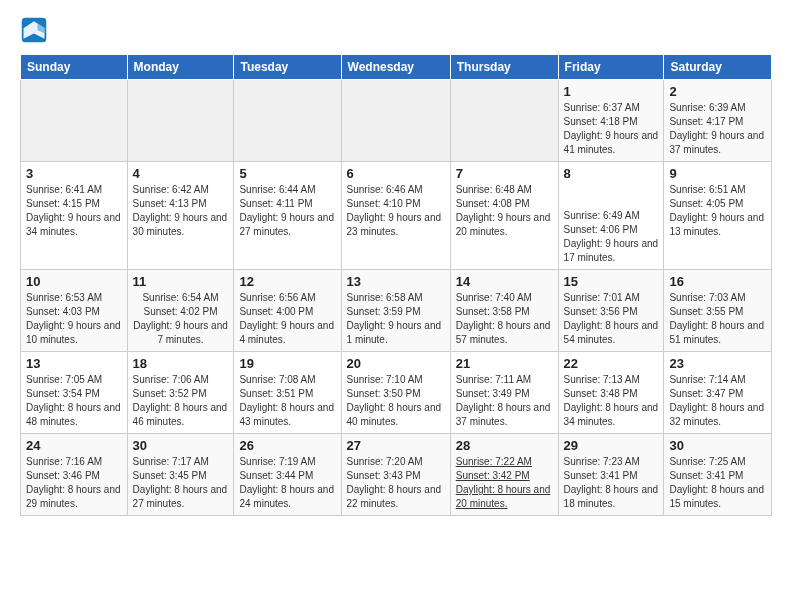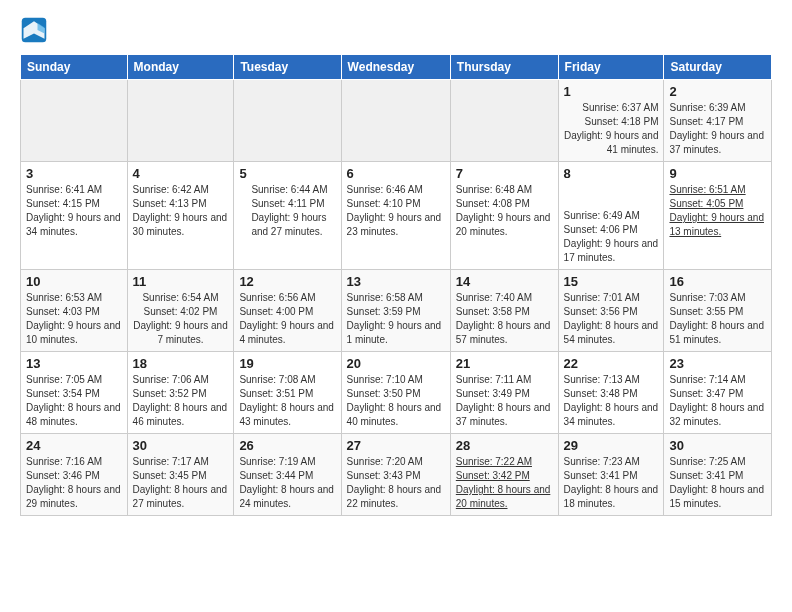--- a/index.html
+++ b/index.html
@@ -131,21 +131,21 @@
     </thead>
     <tbody id="calendar-body">
         <tr>
           <td class="empty"></td>
           <td class="empty"></td>
           <td class="empty"></td>
           <td class="empty"></td>
           <td class="empty"></td>
           <td>
             <span class="day-number">1</span>
-            <div class="day-info" style="white-space: pre-line; text-align: right;">Sunrise: 6:37 AM
+            <div class="day-info" style="white-space: pre-line;">Sunrise: 6:37 AM
 Sunset: 4:18 PM
 Daylight: 9 hours and 41 minutes.</div>
           </td>
           <td>
             <span class="day-number">2</span>
             <div class="day-info" style="white-space: pre-line;">Sunrise: 6:39 AM
 Sunset: 4:17 PM
 Daylight: 9 hours and 37 minutes.</div>
           </td>
         </tr>
@@ -157,21 +157,21 @@
 Daylight: 9 hours and 34 minutes.</div>
           </td>
           <td>
             <span class="day-number">4</span>
             <div class="day-info" style="white-space: pre-line;">Sunrise: 6:42 AM
 Sunset: 4:13 PM
 Daylight: 9 hours and 30 minutes.</div>
           </td>
           <td>
             <span class="day-number">5</span>
-            <div class="day-info" style="white-space: pre-line; margin-left: 12px;">Sunrise: 6:44 AM
+            <div class="day-info" style="white-space: pre-line;">Sunrise: 6:44 AM
 Sunset: 4:11 PM
 Daylight: 9 hours and 27 minutes.</div>
           </td>
           <td>
             <span class="day-number">6</span>
             <div class="day-info" style="white-space: pre-line;">Sunrise: 6:46 AM
 Sunset: 4:10 PM
 Daylight: 9 hours and 23 minutes.</div>
           </td>
           <td>
@@ -181,21 +181,21 @@
 Daylight: 9 hours and 20 minutes.</div>
           </td>
           <td>
             <span class="day-number">8</span>
             <div class="day-info" style="white-space: pre-line; margin-top: 28px;">Sunrise: 6:49 AM
 Sunset: 4:06 PM
 Daylight: 9 hours and 17 minutes.</div>
           </td>
           <td>
             <span class="day-number">9</span>
-            <div class="day-info" style="white-space: pre-line; text-decoration: underline;">Sunrise: 6:51 AM
+            <div class="day-info" style="white-space: pre-line;">Sunrise: 6:51 AM
 Sunset: 4:05 PM
 Daylight: 9 hours and 13 minutes.</div>
           </td>
         </tr>
         <tr>
           <td>
             <span class="day-number">10</span>
             <div class="day-info" style="white-space: pre-line;">Sunrise: 6:53 AM
 Sunset: 4:03 PM
 Daylight: 9 hours and 10 minutes.</div>

